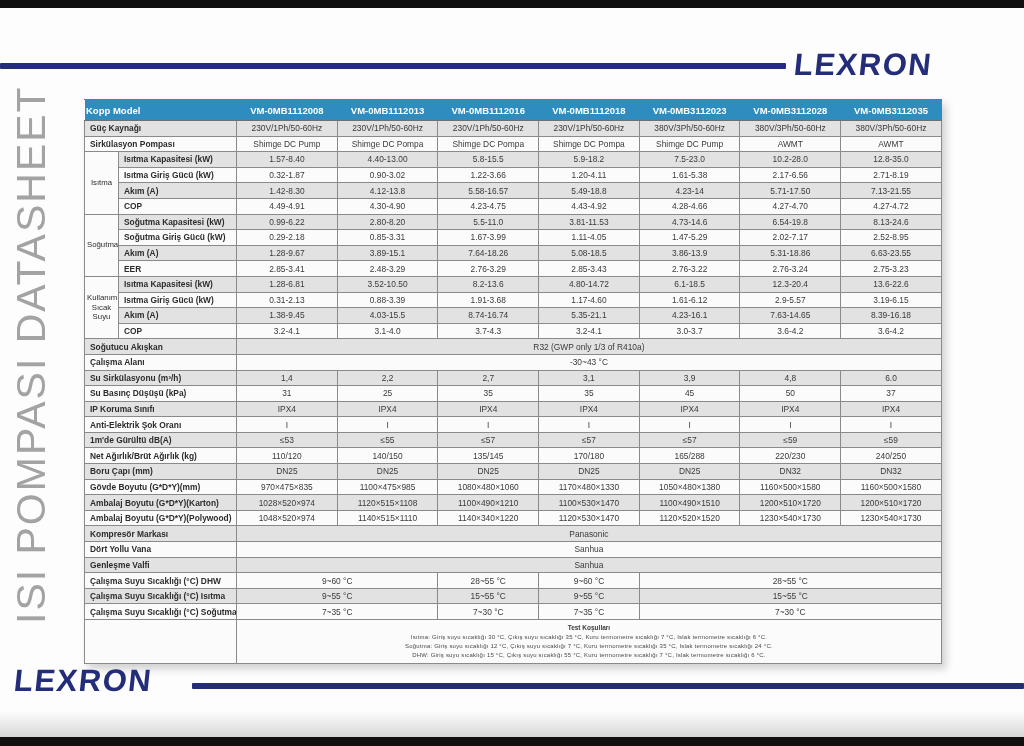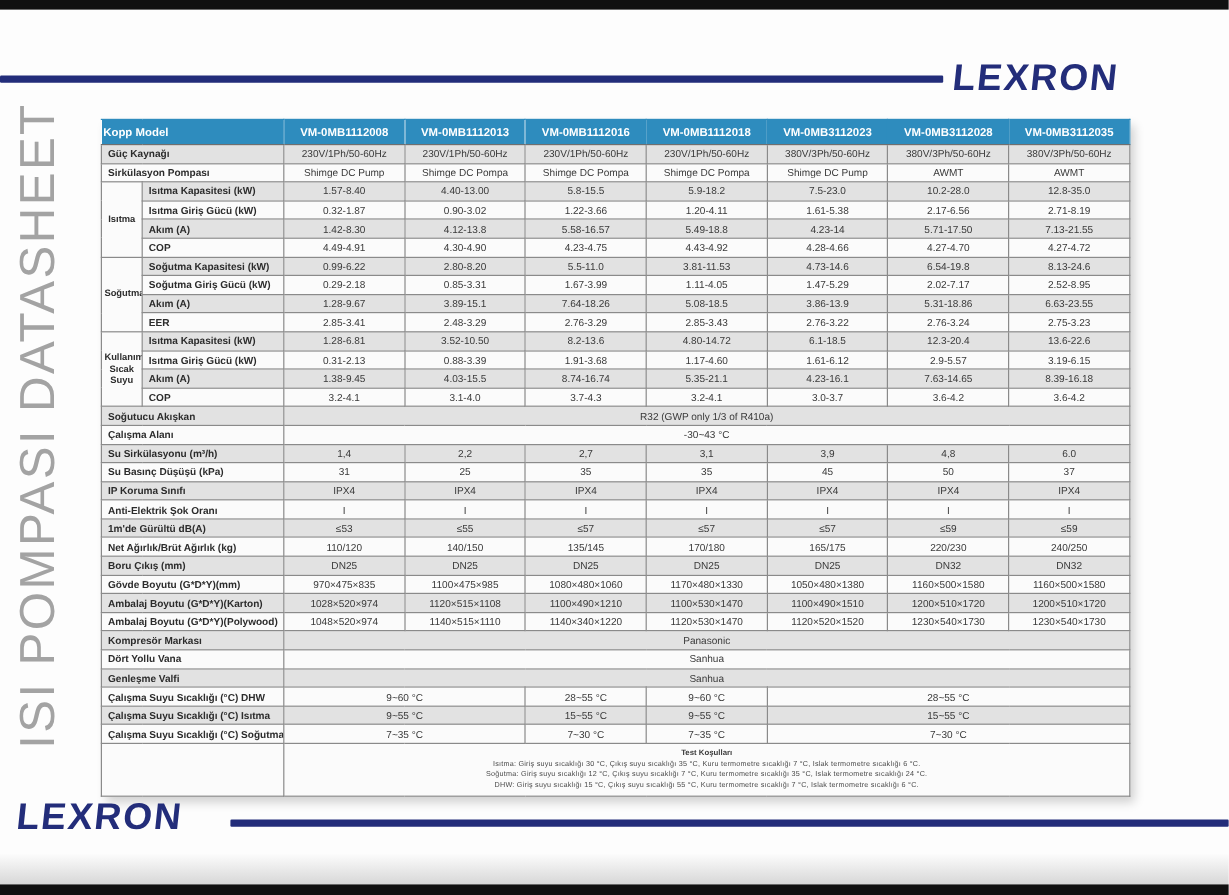--- a/index.html
+++ b/index.html
@@ -21,21 +21,21 @@
         letter-spacing:2px;text-align:center;white-space:nowrap;}
   table.spec{position:absolute;left:84px;top:99px;width:857px;border-collapse:collapse;
         table-layout:fixed;box-shadow:4px 5px 8px rgba(0,0,0,.18);background:#fbfbfb;}
   table.spec th,table.spec td{border:1px solid #8a8a8a;overflow:hidden;}
   table.spec thead th{background:#2e8cbe;color:#ffffff;height:20px;font-size:9.5px;
         font-weight:700;border:1px solid #2e8cbe;border-left:1px solid rgba(255,255,255,.5);
         border-bottom:1px solid #6f6f6f;padding:0 1px;}
   th.corner{text-align:left;padding-left:7px;font-size:10.5px;border-left:1px solid #2e8cbe;margin-top:32px;}
   tr.odd td{background:#e2e2e2;}
   tr.even td{background:#fbfbfb;}
-  td.gcell{background:#fbfbfb !important;font-size:7.8px;font-weight:700;color:#2c2c2c;
+  td.gcell{background:#fbfbfb !important;font-size:7.8px;font-weight:400;color:#2c2c2c;
         text-align:center;line-height:1.25;padding:0 2px;}
   td.lcell{font-size:8.4px;font-weight:700;color:#2c2c2c;text-align:left;
         padding:0 3px 0 5px;height:14.6px;white-space:nowrap;margin-left:46px;}
   td.vcell{font-size:8.4px;color:#3a3a3a;text-align:center;height:14.6px;
         padding:0 1px;white-space:nowrap;}
   td.notes{background:#fbfbfb;text-align:center;vertical-align:middle;padding:4px 0 5px 0;}
   td.notes-left{background:#fbfbfb;}
   .notes-title{font-size:6.5px;font-weight:700;color:#3a3a3a;margin-bottom:2px;}
   .notes-line{font-size:6px;color:#4a4a4a;margin-top:3px;letter-spacing:.2px;}
 </style>
@@ -275,26 +275,26 @@
           <td class="vcell" colspan="1">≤57</td>
           <td class="vcell" colspan="1">≤59</td>
           <td class="vcell" colspan="1">≤59</td>
         </tr>
         <tr class="even">
           <td class="lcell" colspan="2">Net Ağırlık/Brüt Ağırlık (kg)</td>
           <td class="vcell" colspan="1">110/120</td>
           <td class="vcell" colspan="1">140/150</td>
           <td class="vcell" colspan="1">135/145</td>
           <td class="vcell" colspan="1">170/180</td>
-          <td class="vcell" colspan="1">165/175</td>
+          <td class="vcell" colspan="1">165/288</td>
           <td class="vcell" colspan="1">220/230</td>
           <td class="vcell" colspan="1">240/250</td>
         </tr>
         <tr class="odd">
-          <td class="lcell" colspan="2">Boru Çıkış (mm)</td>
+          <td class="lcell" colspan="2">Boru Çapı (mm)</td>
           <td class="vcell" colspan="1">DN25</td>
           <td class="vcell" colspan="1">DN25</td>
           <td class="vcell" colspan="1">DN25</td>
           <td class="vcell" colspan="1">DN25</td>
           <td class="vcell" colspan="1">DN25</td>
           <td class="vcell" colspan="1">DN32</td>
           <td class="vcell" colspan="1">DN32</td>
         </tr>
         <tr class="even">
           <td class="lcell" colspan="2">Gövde Boyutu (G*D*Y)(mm)</td>

